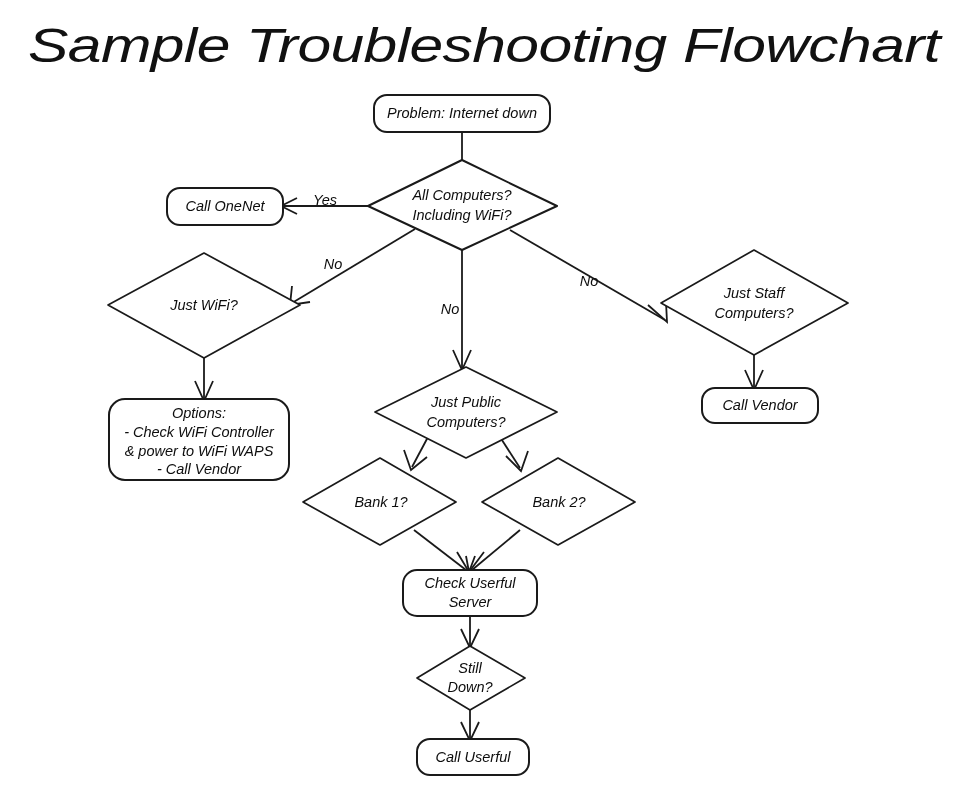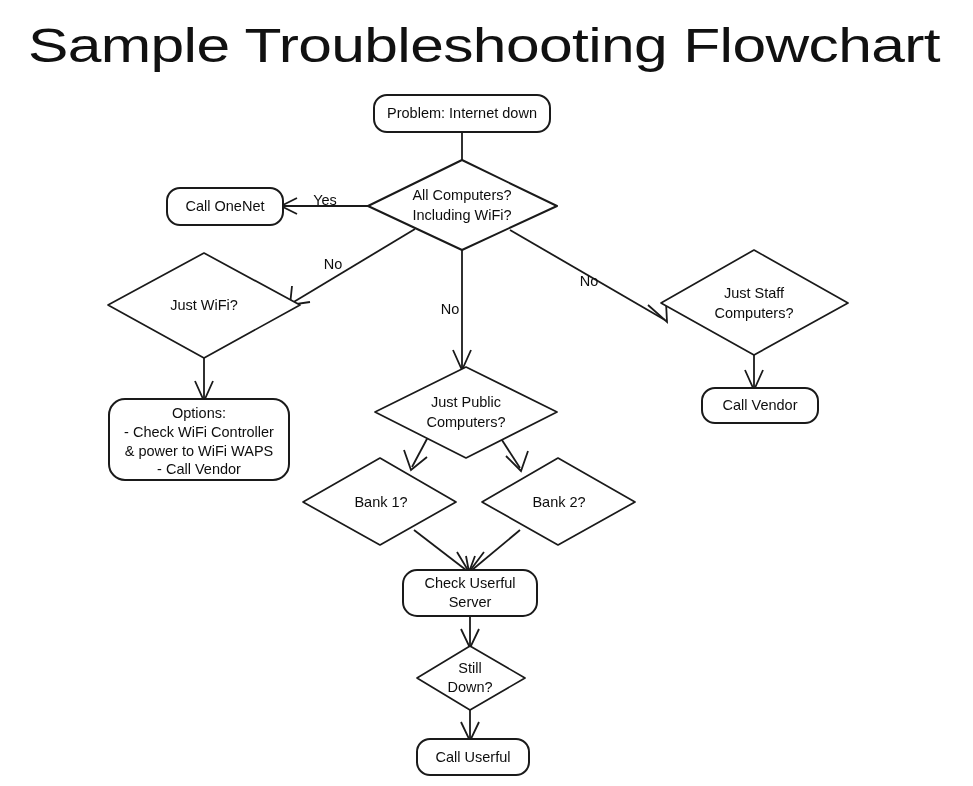--- a/index.html
+++ b/index.html
@@ -12,20 +12,21 @@
     height: 786px;
     font-family: "Liberation Sans", sans-serif;
     color: #000000;
     overflow: hidden;
     position: relative;
   }
   #flowchart-root {
     position: relative;
     width: 950px;
     height: 786px;
+    font-style: italic;
   }
   svg#chart-svg {
     position: absolute;
     top: 0;
     left: 0;
     width: 973px;
     height: 786px;
     display: block;
   }
   .node-shape {

